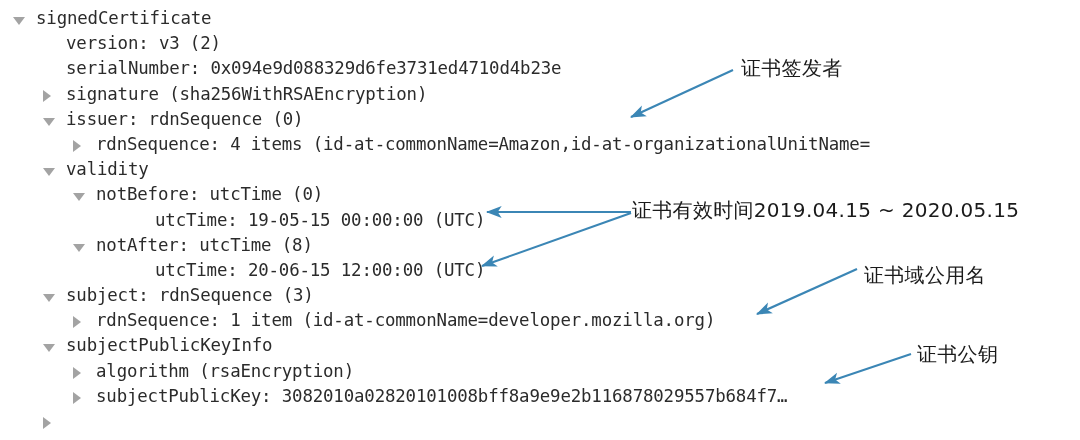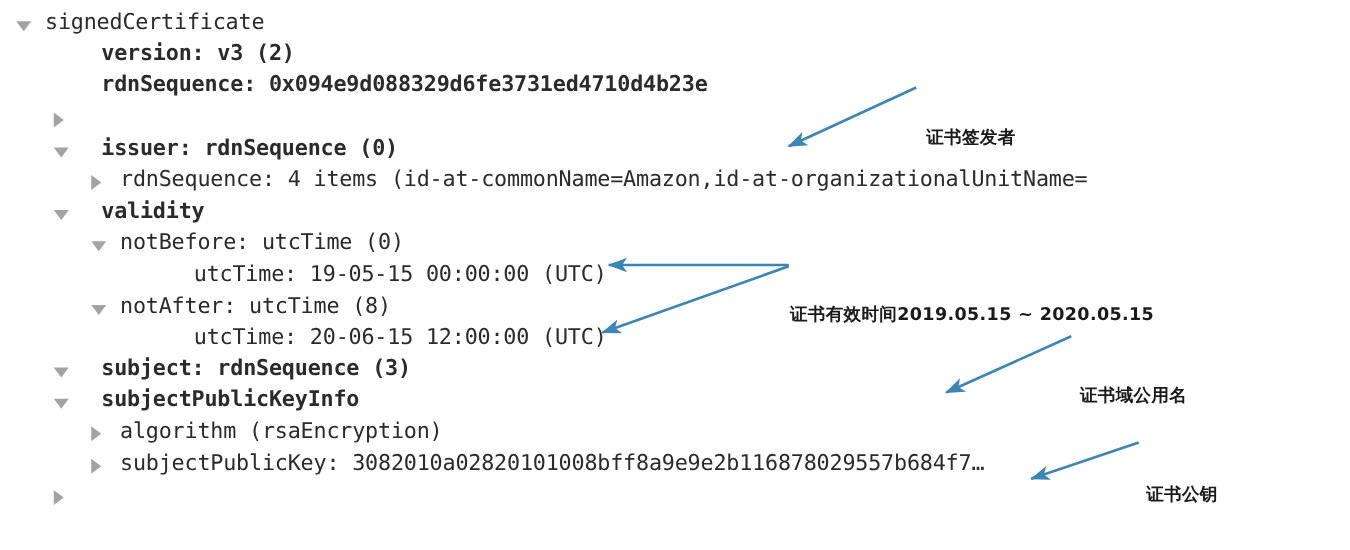--- a/index.html
+++ b/index.html
@@ -64,36 +64,35 @@
     font-family: "DejaVu Sans Mono", monospace;
     font-size: 17.4px;
     letter-spacing: -0.15px;
     color: #2b2b2b;
   }
 
   
   .lv0 .twisty { left: 10px; }
   .lv0 .label  { left: 36px; }
   .lv1 .twisty { left: 40px; }
-  .lv1 .label  { left: 81px; font-weight: bold; }
+  .lv1 .label  { left: 66px; }
   .lv2 .twisty { left: 70px; }
   .lv2 .label  { left: 96px; }
   .lv3 .twisty { left: 100px; }
   .lv3 .label  { left: 126px; margin-left: 29px; }
 
   
   .annotation {
     position: absolute;
     font-family: "DejaVu Sans", sans-serif;
-    font-size: 14px;
-    font-weight: 700;
+    font-size: 20px;
+    font-weight: 400;
     color: #1a1a1a;
     white-space: nowrap;
     letter-spacing: 0.3px;
-    margin-top: 46px;
   }
   #ann-issuer  { left: 741px; top: 55px; }
   #ann-validity{ left: 632px; top: 197px; }
   #ann-cn      { left: 864px; top: 262px; }
   #ann-pubkey  { left: 917px; top: 341px; }
 
   #arrows {
     position: absolute;
     left: 0; top: 0;
     width: 1080px;
@@ -110,24 +109,25 @@
       <div class="row lv0">
         <span class="twisty expanded"></span>
         <span class="label">signedCertificate</span>
       </div>
       <div class="row lv1">
         <span class="twisty none"></span>
         <span class="label">version: v3 (2)</span>
       </div>
       <div class="row lv1">
         <span class="twisty none"></span>
-        <span class="label">rdnSequence: 0x094e9d088329d6fe3731ed4710d4b23e</span>
+        <span class="label">serialNumber: 0x094e9d088329d6fe3731ed4710d4b23e</span>
       </div>
       <div class="row lv1">
         <span class="twisty collapsed"></span>
+        <span class="label">signature (sha256WithRSAEncryption)</span>
       </div>
       <div class="row lv1">
         <span class="twisty expanded"></span>
         <span class="label">issuer: rdnSequence (0)</span>
       </div>
       <div class="row lv2">
         <span class="twisty collapsed"></span>
         <span class="label">rdnSequence: 4 items (id-at-commonName=Amazon,id-at-organizationalUnitName=</span>
       </div>
       <div class="row lv1">
@@ -147,20 +147,24 @@
         <span class="label">notAfter: utcTime (8)</span>
       </div>
       <div class="row lv3">
         <span class="twisty none"></span>
         <span class="label">utcTime: 20-06-15 12:00:00 (UTC)</span>
       </div>
       <div class="row lv1">
         <span class="twisty expanded"></span>
         <span class="label">subject: rdnSequence (3)</span>
       </div>
+      <div class="row lv2">
+        <span class="twisty collapsed"></span>
+        <span class="label">rdnSequence: 1 item (id-at-commonName=developer.mozilla.org)</span>
+      </div>
       <div class="row lv1">
         <span class="twisty expanded"></span>
         <span class="label">subjectPublicKeyInfo</span>
       </div>
       <div class="row lv2">
         <span class="twisty collapsed"></span>
         <span class="label">algorithm (rsaEncryption)</span>
       </div>
       <div class="row lv2">
         <span class="twisty collapsed"></span>
@@ -178,17 +182,17 @@
       </marker>
     </defs>
     <line x1="733" y1="70" x2="631" y2="117" stroke="#3b86b5" stroke-width="2.1" marker-end="url(#ah)"></line>
     <line x1="631" y1="212" x2="487" y2="212" stroke="#3b86b5" stroke-width="2.1" marker-end="url(#ah)"></line>
     <line x1="631" y1="213" x2="482" y2="266" stroke="#3b86b5" stroke-width="2.1" marker-end="url(#ah)"></line>
     <line x1="857" y1="269" x2="757" y2="314" stroke="#3b86b5" stroke-width="2.1" marker-end="url(#ah)"></line>
     <line x1="911" y1="354" x2="825" y2="383" stroke="#3b86b5" stroke-width="2.1" marker-end="url(#ah)"></line>
   </svg>
 
   <div class="annotation" id="ann-issuer">证书签发者</div>
-  <div class="annotation" id="ann-validity">证书有效时间2019.05.15 ~ 2020.05.15</div>
+  <div class="annotation" id="ann-validity">证书有效时间2019.04.15 ~ 2020.05.15</div>
   <div class="annotation" id="ann-cn">证书域公用名</div>
   <div class="annotation" id="ann-pubkey">证书公钥</div>
 
 </div>
 
 </body></html>

